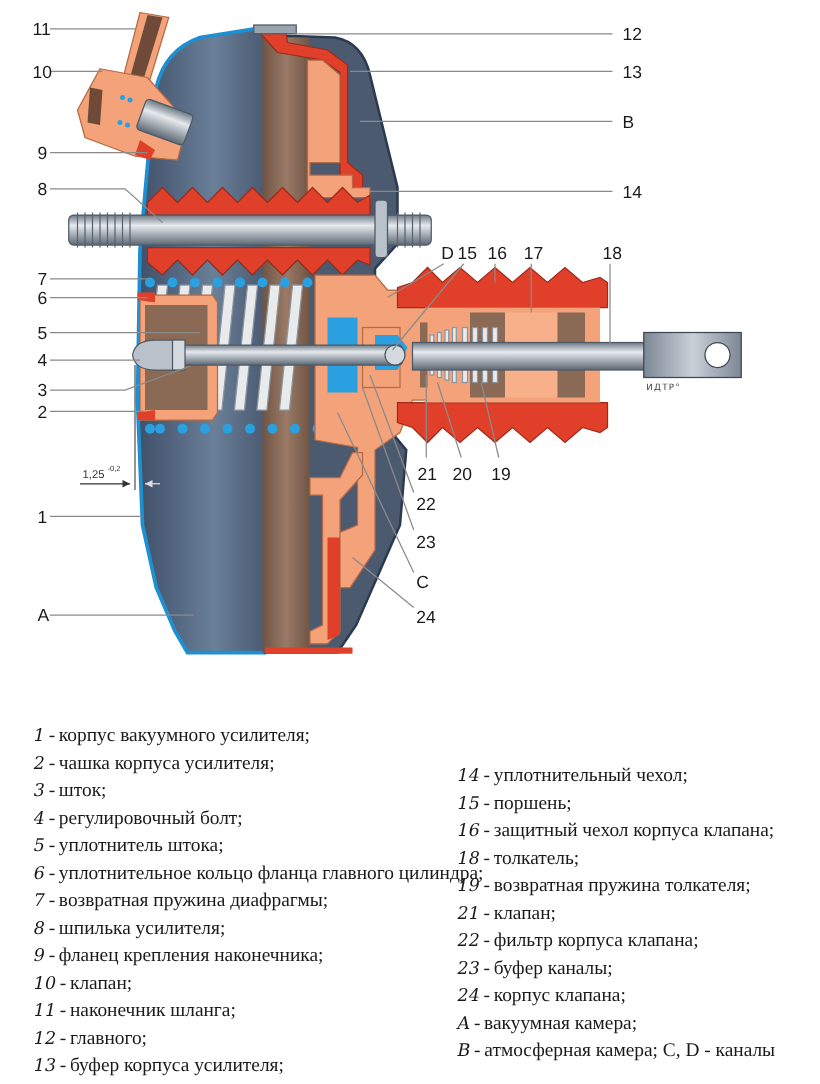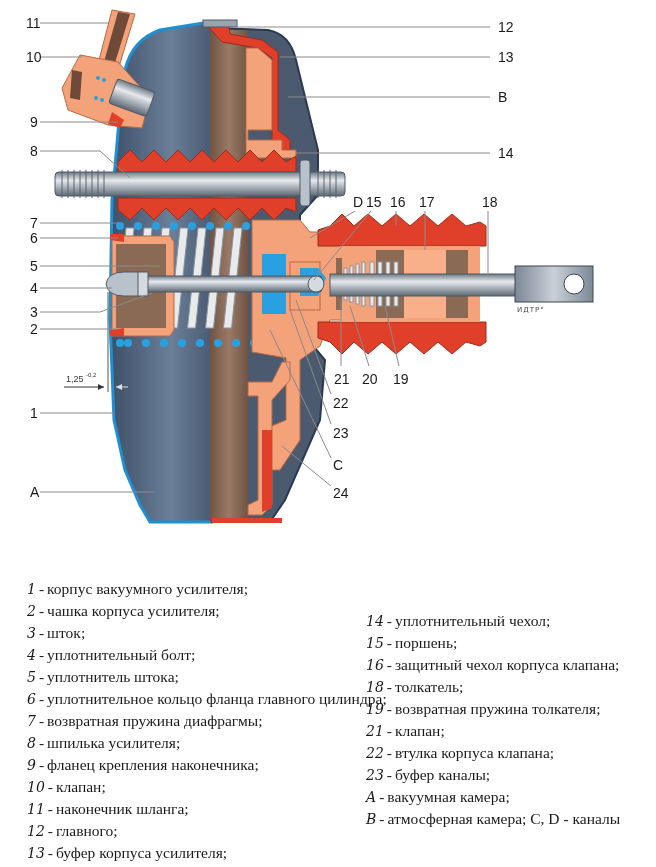--- a/index.html
+++ b/index.html
@@ -249,37 +249,38 @@
       <text class="callout-label" x="333" y="498">24</text>
     </g>
   </svg>
 </div>
 
 <div id="legend">
   <div class="legend-col left">
     <div class="legend-item"><span class="num">1</span><span class="dash">-</span><span>корпус вакуумного усилителя;</span></div>
     <div class="legend-item"><span class="num">2</span><span class="dash">-</span><span>чашка корпуса усилителя;</span></div>
     <div class="legend-item"><span class="num">3</span><span class="dash">-</span><span>шток;</span></div>
-    <div class="legend-item"><span class="num">4</span><span class="dash">-</span><span>уплотнительный болт;</span></div>
+    <div class="legend-item"><span class="num">4</span><span class="dash">-</span><span>регулировочный болт;</span></div>
     <div class="legend-item"><span class="num">5</span><span class="dash">-</span><span>уплотнитель штока;</span></div>
     <div class="legend-item"><span class="num">6</span><span class="dash">-</span><span>уплотнительное кольцо фланца главного цилиндра;</span></div>
     <div class="legend-item"><span class="num">7</span><span class="dash">-</span><span>возвратная пружина диафрагмы;</span></div>
     <div class="legend-item"><span class="num">8</span><span class="dash">-</span><span>шпилька усилителя;</span></div>
     <div class="legend-item"><span class="num">9</span><span class="dash">-</span><span>фланец крепления наконечника;</span></div>
     <div class="legend-item"><span class="num">10</span><span class="dash">-</span><span>клапан;</span></div>
     <div class="legend-item"><span class="num">11</span><span class="dash">-</span><span>наконечник шланга;</span></div>
     <div class="legend-item"><span class="num">12</span><span class="dash">-</span><span>главного;</span></div>
     <div class="legend-item"><span class="num">13</span><span class="dash">-</span><span>буфер корпуса усилителя;</span></div>
   </div>
 
   <div class="legend-col right">
     <div class="legend-item"><span class="num">14</span><span class="dash">-</span><span>уплотнительный чехол;</span></div>
     <div class="legend-item"><span class="num">15</span><span class="dash">-</span><span>поршень;</span></div>
     <div class="legend-item"><span class="num">16</span><span class="dash">-</span><span>защитный чехол корпуса клапана;</span></div>
     <div class="legend-item"><span class="num">18</span><span class="dash">-</span><span>толкатель;</span></div>
     <div class="legend-item"><span class="num">19</span><span class="dash">-</span><span>возвратная пружина толкателя;</span></div>
     <div class="legend-item"><span class="num">21</span><span class="dash">-</span><span>клапан;</span></div>
-    <div class="legend-item"><span class="num">22</span><span class="dash">-</span><span>втулка корпуса клапана;</span></div>
+    <div class="legend-item"><span class="num">22</span><span class="dash">-</span><span>фильтр корпуса клапана;</span></div>
     <div class="legend-item"><span class="num">23</span><span class="dash">-</span><span>буфер каналы;</span></div>
+    <div class="legend-item"><span class="num">24</span><span class="dash">-</span><span>корпус клапана;</span></div>
     <div class="legend-item"><span class="num">A</span><span class="dash">-</span><span>вакуумная камера;</span></div>
     <div class="legend-item"><span class="num">B</span><span class="dash">-</span><span>атмосферная камера; C, D - каналы</span></div>
   </div>
 </div>
 
 </body></html>

